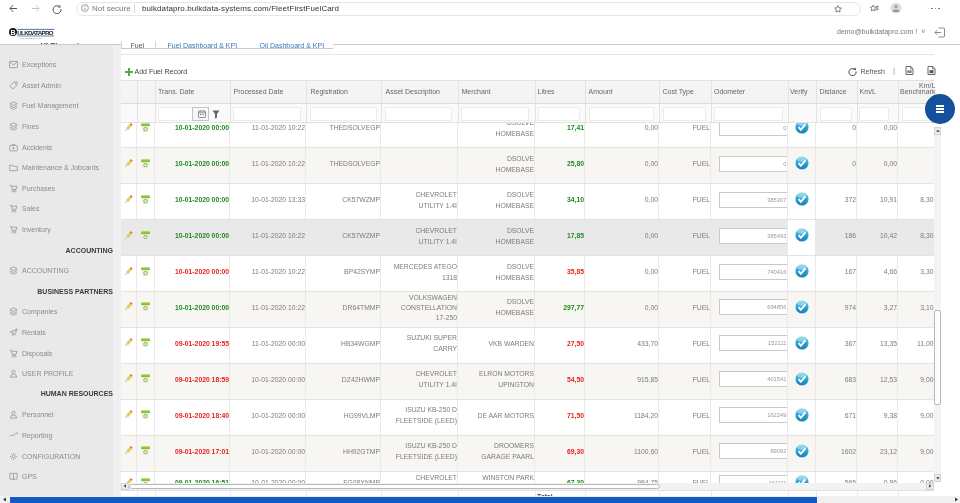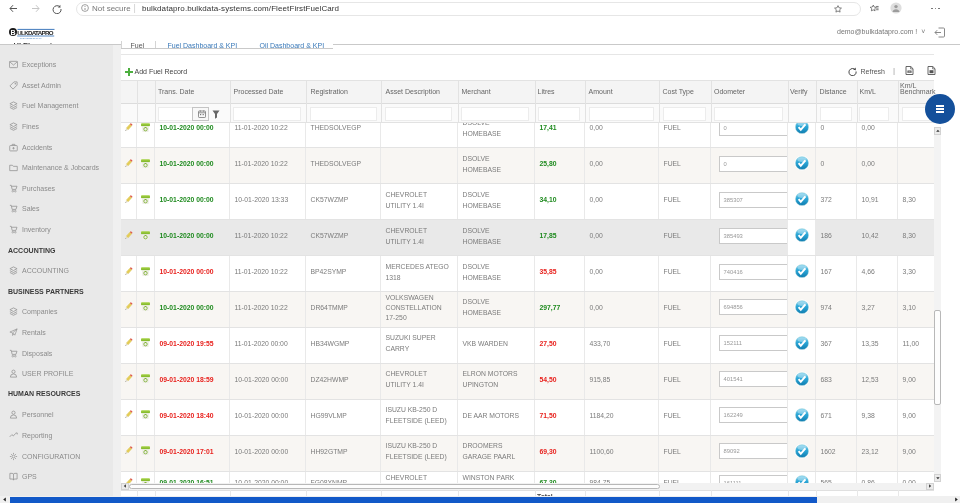--- a/index.html
+++ b/index.html
@@ -1,17 +1,17 @@
 <!DOCTYPE html>
 <html><head>
 <meta charset="utf-8">
 <style>
 html,body{margin:0;padding:0}
 #page{position:relative;width:960px;height:503px;overflow:hidden;background:#fff;
-  font-family:"Liberation Sans",sans-serif;}
+  font-family:"Liberation Sans",sans-serif;text-align:right;}
 .abs{position:absolute}
 
 #chrome{position:absolute;left:0;top:0;width:960px;height:17px;background:#fff;border-bottom:1px solid #d9d9d9}
 #urlfield{position:absolute;left:76px;top:2px;width:783px;height:12px;border:1px solid #e6e6e6;border-radius:7px}
 #urltxt{position:absolute;left:142px;top:4px;font-size:8px;color:#333;letter-spacing:0.1px}
 #notsec{position:absolute;left:92px;top:4px;font-size:8px;color:#777}
 
 #apphead{position:absolute;left:0;top:17.2px;width:960px;height:26.6px;background:#fff;border-bottom:1px solid #c9c9c9}
 
 #sidebar{position:absolute;left:0;top:44.8px;width:113px;height:451.5px;background:#e9e9e9}

